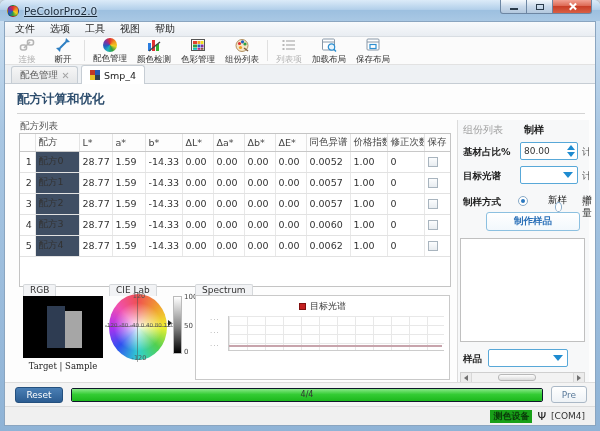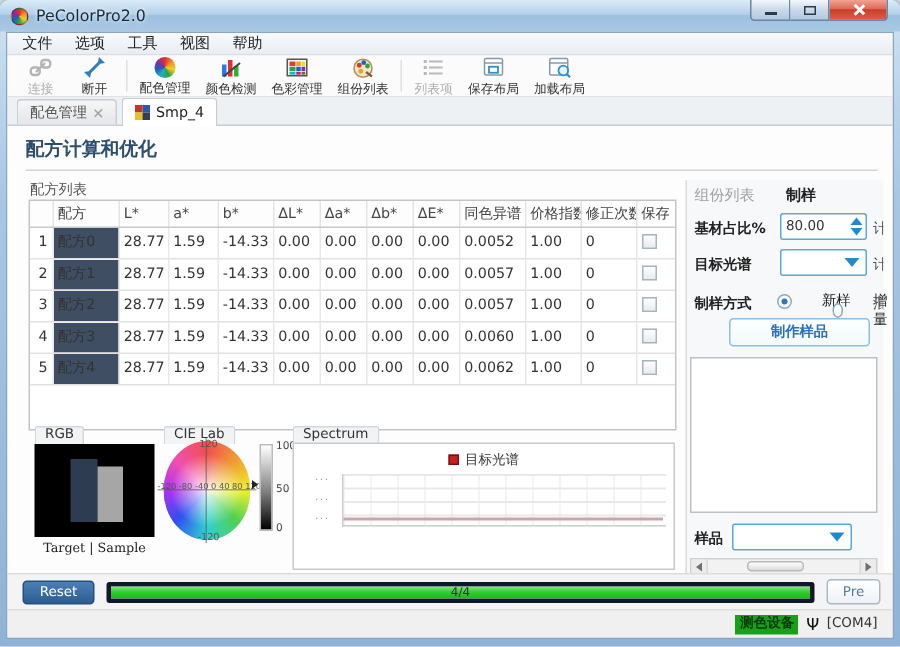--- a/index.html
+++ b/index.html
@@ -7,21 +7,21 @@
   body { font-family:"DejaVu Sans","Liberation Sans",sans-serif; }
   .screen { position:relative; width:600px; height:431px; overflow:hidden;
     background:linear-gradient(180deg,#cfe2f3 0%,#a9c7e3 30%,#8fb3d6 100%);
     border-radius:6px 6px 0 0; box-shadow:0 0 4px rgba(0,0,0,.4); font-size:10px; color:#222; }
 
   
   .titlebar { position:absolute; top:0; left:0; right:0; height:21px; display:flex; align-items:center; padding-left:7px;
     background:linear-gradient(180deg,#dcebf8 0%,#b3d0ea 45%,#9dc0e0 50%,#a9c8e4 100%); border-radius:6px 6px 0 0; }
   .app-icon { width:12px; height:12px; border-radius:50%;
     background:conic-gradient(#e03030,#f09020,#f0d020,#30a040,#2060c0,#8030a0,#e03030); margin-right:5px; border:1px solid rgba(0,0,0,.25); }
-  .title-text { font-size:10.5px; color:#1a2a3a; text-shadow:0 0 3px #fff; }
+  .title-text { font-size:10.5px; color:#1a2a3a; text-shadow:0 0 3px #fff;text-decoration:underline; }
   .win-controls { position:absolute; top:0; right:8px; display:flex; }
   .win-btn { height:14px; border:1px solid #6d86a3; border-top:none; display:flex; align-items:center; justify-content:center;
     background:linear-gradient(180deg,#f4f8fc,#c9d9ea 50%,#b3c8de); }
   .win-btn.min { width:27px; border-radius:0 0 0 3px; }
   .win-btn.max { width:26px; border-left:none; }
   .win-btn.close { width:39px; border-left:none; border-radius:0 0 3px 0;
     background:linear-gradient(180deg,#f2a294,#dd6a55 45%,#c93f28 50%,#d95f44); }
   .glyph-min { width:8px; height:2px; background:#2a3a4a; margin-top:4px; }
   .glyph-max { width:8px; height:6px; border:1px solid #2a3a4a; background:transparent; }
   .glyph-close { position:relative; width:9px; height:9px; }
@@ -130,21 +130,21 @@
   .hs-btn { width:11px; height:100%; display:flex; align-items:center; justify-content:center; background:#ececec; }
   .hs-left { border-right:1px solid #d8d8d8;} .hs-right { border-left:1px solid #d8d8d8; margin-left:auto;}
   .tri-l { width:0;height:0;border-top:3px solid transparent;border-bottom:3px solid transparent;border-right:4px solid #707070; }
   .tri-r { width:0;height:0;border-top:3px solid transparent;border-bottom:3px solid transparent;border-left:4px solid #707070; }
   .hs-thumb { width:38px; height:7px; margin-left:26px; background:linear-gradient(180deg,#fdfdfd,#dcdcdc); border:1px solid #b8b8b8; border-radius:3px; }
 
   
   .bottombar { flex:0 0 24px; display:flex; align-items:center; gap:8px; padding:0 8px 0 10px; background:#f4f4f4; border-top:1px solid #ddd; }
   .reset-btn { width:48px; height:16px; border-radius:3px; border:1px solid #24507e; color:#fff; font-size:9px;
     background:linear-gradient(180deg,#4a7fb5,#2c5d92); display:flex; align-items:center; justify-content:center; }
-  .progress { flex:1; height:14px; border:3px solid #0f172a; border-radius:2px; background:#e8e8e8; position:relative; overflow:hidden; }
+  .progress { flex:1; height:14px; border:1px solid #0f172a; border-radius:2px; background:#e8e8e8; position:relative; overflow:hidden; }
   .progress .fill { position:absolute; left:0; top:0; bottom:0; background:linear-gradient(180deg,#86e886,#34cc34 45%,#1cb81c); }
   .progress .ptext { position:absolute; left:0; right:0; top:0; bottom:0; display:flex; align-items:center; justify-content:center; font-size:8px; color:#333; }
   .pre-btn { width:36px; height:17px; border:1px solid #aab8c6; border-radius:3px; color:#5a7a9a; font-size:9px;
     background:linear-gradient(180deg,#ffffff,#eef2f6); display:flex; align-items:center; justify-content:center; }
   .statusbar { flex:0 0 19px; display:flex; align-items:center; justify-content:flex-end; gap:5px; padding-right:10px; background:#f0f0f0; border-top:1px solid #dcdcdc; font-size:9px; }
   .dev-badge { background:#18a018; color:#0a3a0a; font-weight:bold; padding:0 3px; height:13px; line-height:13px; }
   .usb-glyph { font-size:11px; color:#111; }
   .port-text { color:#333; }
 </style>
 </head>
@@ -263,37 +263,37 @@
                 <rect x="1.5" y="7" width="2" height="2"></rect>
                 <rect x="1.5" y="11" width="2" height="2"></rect>
               </g>
             </svg>
         </span>
         <span class="t-label">列表项</span>
       </div>
       <div class="tool-item">
         <span class="t-icon">
           <svg width="16" height="16">
-              <rect x="2" y="2" width="12" height="11" rx="1" fill="#fff" stroke="#8898a8"></rect>
-              <line x1="2" y1="5" x2="14" y2="5" stroke="#8898a8"></line>
-              <rect x="5" y="7.5" width="6" height="4" fill="none" stroke="#2e8fd0" stroke-width="1.2"></rect>
-            </svg>
-        </span>
-        <span class="t-label">保存布局</span>
-      </div>
-      <div class="tool-item">
-        <span class="t-icon">
-          <svg width="16" height="16">
               <rect x="1.5" y="2" width="12" height="11" rx="1" fill="#fff" stroke="#8898a8"></rect>
               <line x1="1.5" y1="5" x2="13.5" y2="5" stroke="#8898a8"></line>
               <circle cx="10.5" cy="10" r="3.2" fill="#e8f4fc" stroke="#2e8fd0" stroke-width="1.2"></circle>
               <line x1="12.8" y1="12.3" x2="15" y2="14.5" stroke="#2e8fd0" stroke-width="1.5"></line>
             </svg>
         </span>
         <span class="t-label">加载布局</span>
+      </div>
+      <div class="tool-item">
+        <span class="t-icon">
+          <svg width="16" height="16">
+              <rect x="2" y="2" width="12" height="11" rx="1" fill="#fff" stroke="#8898a8"></rect>
+              <line x1="2" y1="5" x2="14" y2="5" stroke="#8898a8"></line>
+              <rect x="5" y="7.5" width="6" height="4" fill="none" stroke="#2e8fd0" stroke-width="1.2"></rect>
+            </svg>
+        </span>
+        <span class="t-label">保存布局</span>
       </div>
     </div>
 
     <div class="tabstrip">
       <div class="doc-tab inactive">
         <span>配色管理</span>
         <span class="tab-close"></span>
       </div>
       <div class="doc-tab active">
         <span class="smp-icon">

